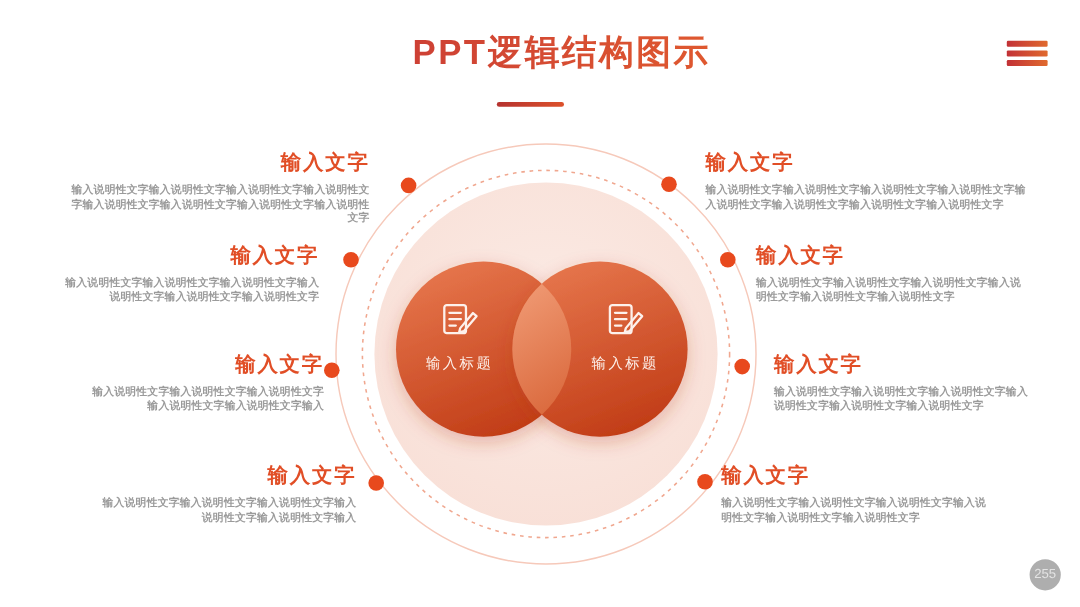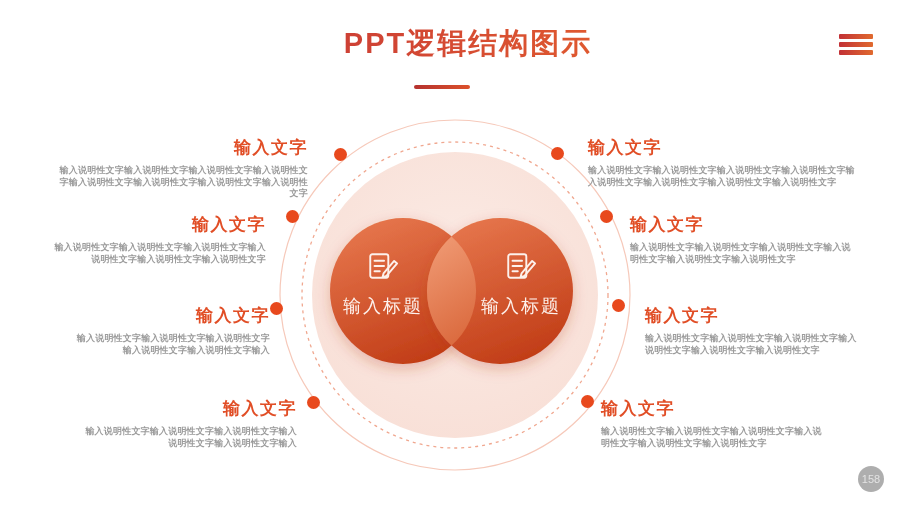--- a/index.html
+++ b/index.html
@@ -27,32 +27,32 @@
   .menu .bar{
     display:block;width:34px;height:5px;margin-bottom:3px;border-radius:1px;
     background:linear-gradient(90deg,#C23136,#E06A2E);
   }
   
   .diagram{position:absolute;left:0;top:0;}
   .venn-label{
     position:absolute;width:120px;text-align:center;color:#fff;
   }
   .venn-label .vtitle{
-    display:block;margin-top:7px;font-size:18px;letter-spacing:2px;color:#FDF1EC;
+    display:block;margin-top:7px;font-size:12px;letter-spacing:2px;color:#FDF1EC;
   }
   .venn-label svg{display:inline-block;}
   .dot{
     position:absolute;width:13px;height:13px;border-radius:50%;
     background:#E8491D;
   }
   
   .block{position:absolute;}
   .block .heading{
     font-size:17px;font-weight:bold;letter-spacing:1.5px;color:#E14E26;
-    margin:12px 0 6px 0;
+    margin:0 0 6px 0;
   }
   .block .desc{
     font-size:9px;line-height:11.5px;color:#9B9B9B;letter-spacing:0.2px;font-weight:bold;
   }
   .block.left{text-align:right;}
   .block.right{text-align:left;}
   .bL1{right:592px;top:124px;width:250px;}
   .bL2{right:634px;top:201px;width:214px;}
   .bL3{right:630px;top:292px;width:198px;}
   .bL4{right:603px;top:385px;width:212px;}
@@ -162,15 +162,15 @@
   </div>
   <div class="block right bR3">
     <div class="heading">输入文字</div>
     <div class="desc">输入说明性文字输入说明性文字输入说明性文字输入说明性文字输入说明性文字输入说明性文字</div>
   </div>
   <div class="block right bR4">
     <div class="heading">输入文字</div>
     <div class="desc">输入说明性文字输入说明性文字输入说明性文字输入说明性文字输入说明性文字输入说明性文字</div>
   </div>
 
-  <div class="page-badge">158</div>
+  <div class="page-badge">255</div>
 
 </div>
 
 </body></html>

